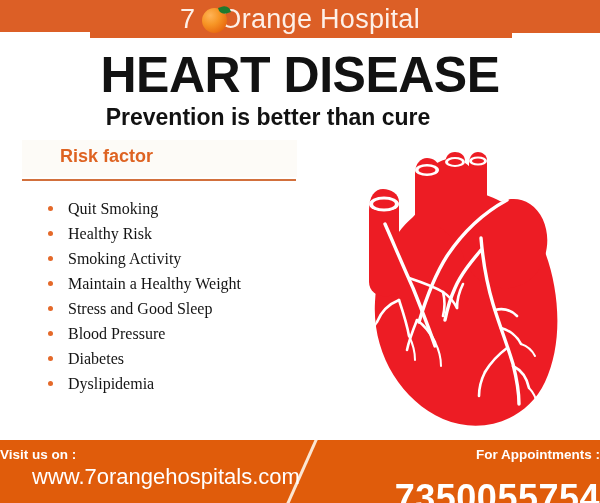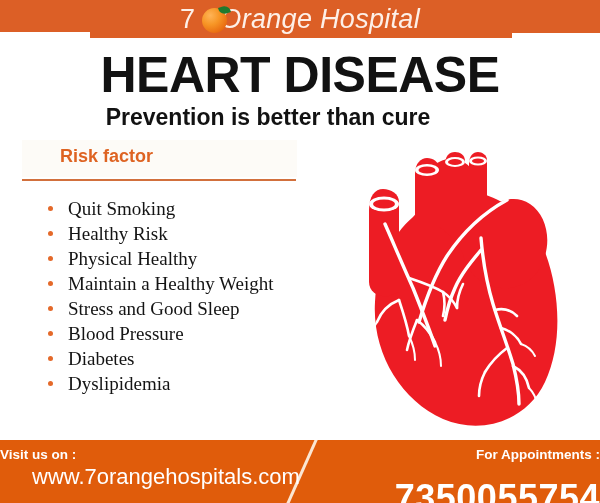--- a/index.html
+++ b/index.html
@@ -54,21 +54,21 @@
     justify-content: center;
     gap: 7px;
     color: #fdf0e8;
     font-size: 27px;
     letter-spacing: 0.3px;
     font-family: "Liberation Sans", sans-serif;
     z-index: 3;
     white-space: nowrap;
   }
   .brand-seven { font-size: 27px; }
-  .brand-rest { font-size: 27px; margin-left: -16px; font-style: italic; }
+  .brand-rest { font-size: 27px; margin-left: -16px; }
 
   
   .orange-logo {
     position: relative;
     display: inline-block;
     width: 27px;
     height: 27px;
     flex: 0 0 auto;
   }
   .orange-logo .fruit {
@@ -147,21 +147,21 @@
     width: 320px;
     margin: 0;
     padding: 0;
     list-style: none;
   }
   .risk-list li {
     position: relative;
     padding-left: 22px;
     height: 25px;
     line-height: 25px;
-    font-size: 19px;
+    font-size: 16px;
     color: #141414;
     font-family: "Liberation Serif", serif;
     white-space: nowrap;
   }
   .risk-list li .dot {
     position: absolute;
     left: 2px;
     top: 10px;
     width: 5px;
     height: 5px;
@@ -254,21 +254,21 @@
   <div class="main-title">HEART DISEASE</div>
   <div class="sub-title">Prevention is better than cure</div>
 
   <div class="risk-panel"></div>
   <div class="risk-heading">Risk factor</div>
   <div class="risk-rule"></div>
 
   <ul class="risk-list">
     <li><span class="dot"></span><span>Quit Smoking</span></li>
     <li><span class="dot"></span><span>Healthy Risk</span></li>
-    <li><span class="dot"></span><span>Physical Healthy</span></li>
+    <li><span class="dot"></span><span>Smoking Activity</span></li>
     <li><span class="dot"></span><span>Maintain a Healthy Weight</span></li>
     <li><span class="dot"></span><span>Stress and Good Sleep</span></li>
     <li><span class="dot"></span><span>Blood Pressure</span></li>
     <li><span class="dot"></span><span>Diabetes</span></li>
     <li><span class="dot"></span><span>Dyslipidemia</span></li>
   </ul>
 
   <div class="heart-wrap">
     <svg width="235" height="300" viewBox="0 0 235 300" xmlns="http://www.w3.org/2000/svg">
       <g>

